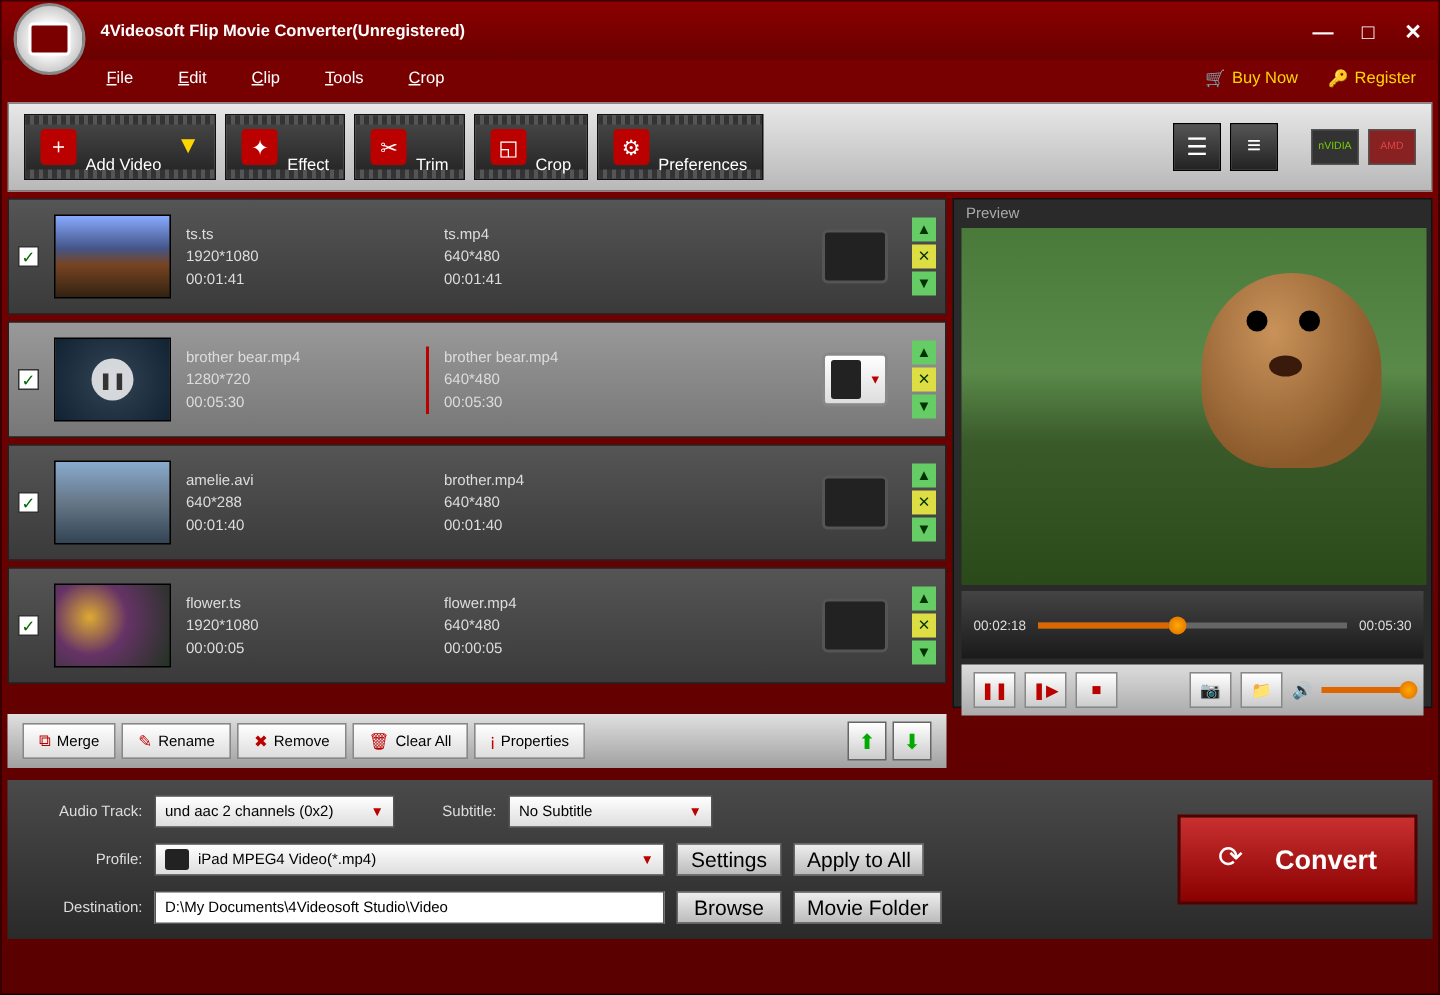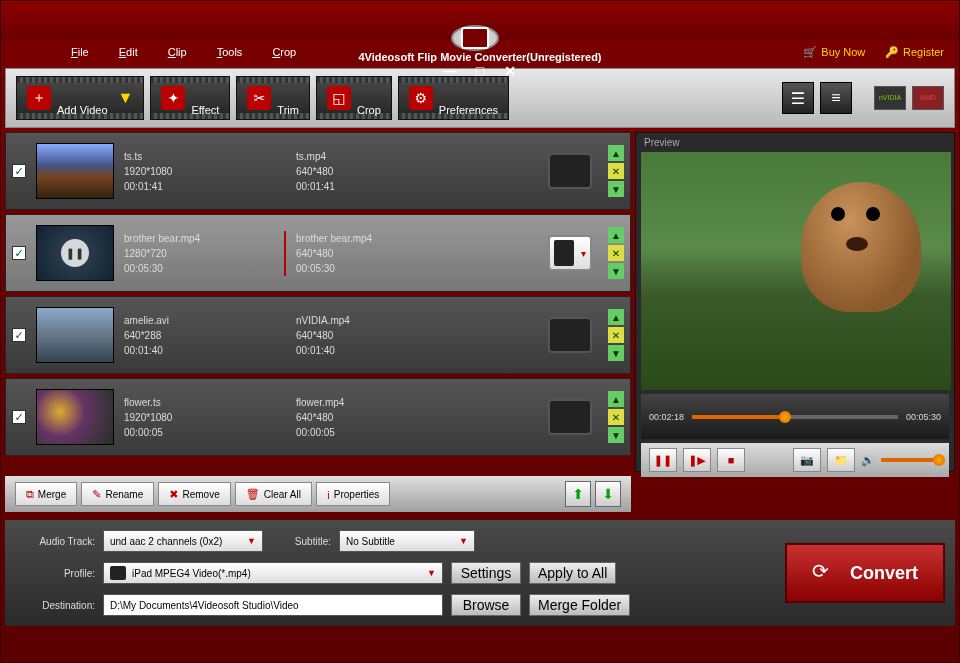--- a/index.html
+++ b/index.html
@@ -1,20 +1,20 @@
 <!DOCTYPE html>
 <html><head>
 <meta charset="utf-8">
 <style>
 * { box-sizing: border-box; margin: 0; padding: 0; font-family: Verdana, sans-serif; }
 body { background: #000; width: 960px; height: 663px; overflow: hidden; }
 
 .window { width: 960px; height: 663px; background: linear-gradient(#7a0000, #5a0000); border: 1px solid #3a0000; }
 
-.titlebar { height: 39px; background: linear-gradient(#8b0000, #6a0000); display: flex; align-items: center; padding: 14px 8px; flex-direction: column; }
+.titlebar { height: 39px; background: linear-gradient(#8b0000, #6a0000); display: flex; align-items: center; padding: 14px 8px; }
 .logo { width: 48px; height: 48px; background: radial-gradient(circle, #fff 30%, #ccc 70%); border-radius: 50%; margin-top: 10px; margin-right: 10px; display: flex; align-items: center; justify-content: center; border: 2px solid #888; }
 .logo-inner { width: 28px; height: 22px; background: #7a0000; border-radius: 3px; border: 2px solid #fff; }
 .title { color: #fff; font-size: 11px; font-weight: bold; flex: 1; }
 .win-btns { display: flex; gap: 12px; }
 .win-btn { color: #fff; font-size: 14px; cursor: pointer; width: 18px; text-align: center; font-weight: bold; }
 
 .menubar { height: 24px; display: flex; align-items: center; padding-left: 70px; gap: 30px; }
 .menu-item { color: #fff; font-size: 11px; cursor: pointer; }
 .menu-item::first-letter { text-decoration: underline; }
 .menu-right { margin-left: auto; display: flex; gap: 20px; padding-right: 15px; }
@@ -211,21 +211,21 @@
 
       <div class="file-row">
         <div class="checkbox">✓</div>
         <div class="thumb t2"></div>
         <div class="file-info">
           <div>amelie.avi</div>
           <div>640*288</div>
           <div>00:01:40</div>
         </div>
         <div class="file-output">
-          <div>nVIDIA.mp4</div>
+          <div>brother.mp4</div>
           <div>640*480</div>
           <div>00:01:40</div>
         </div>
         <div class="device-icon"></div>
         <div class="row-actions">
           <div class="row-act up">▲</div>
           <div class="row-act close">✕</div>
           <div class="row-act dn">▼</div>
         </div>
       </div>
@@ -331,21 +331,21 @@
             <span>iPad MPEG4 Video(*.mp4)</span>
             <span class="dd-arrow">▼</span>
           </div>
         <button class="small-btn">Settings</button>
         <button class="small-btn">Apply to All</button>
       </div>
       <div class="setting-row">
         <span class="setting-label">Destination:</span>
         <input class="text-input" style="max-width: 340px;" value="D:\My Documents\4Videosoft Studio\Video">
         <button class="small-btn">Browse</button>
-        <button class="small-btn">Merge Folder</button>
+        <button class="small-btn">Movie Folder</button>
       </div>
     </div>
     <div class="convert-btn">
       <span class="convert-icon">⟳</span>
       <span class="convert-label">Convert</span>
     </div>
   </div>
 
 </div>
 

